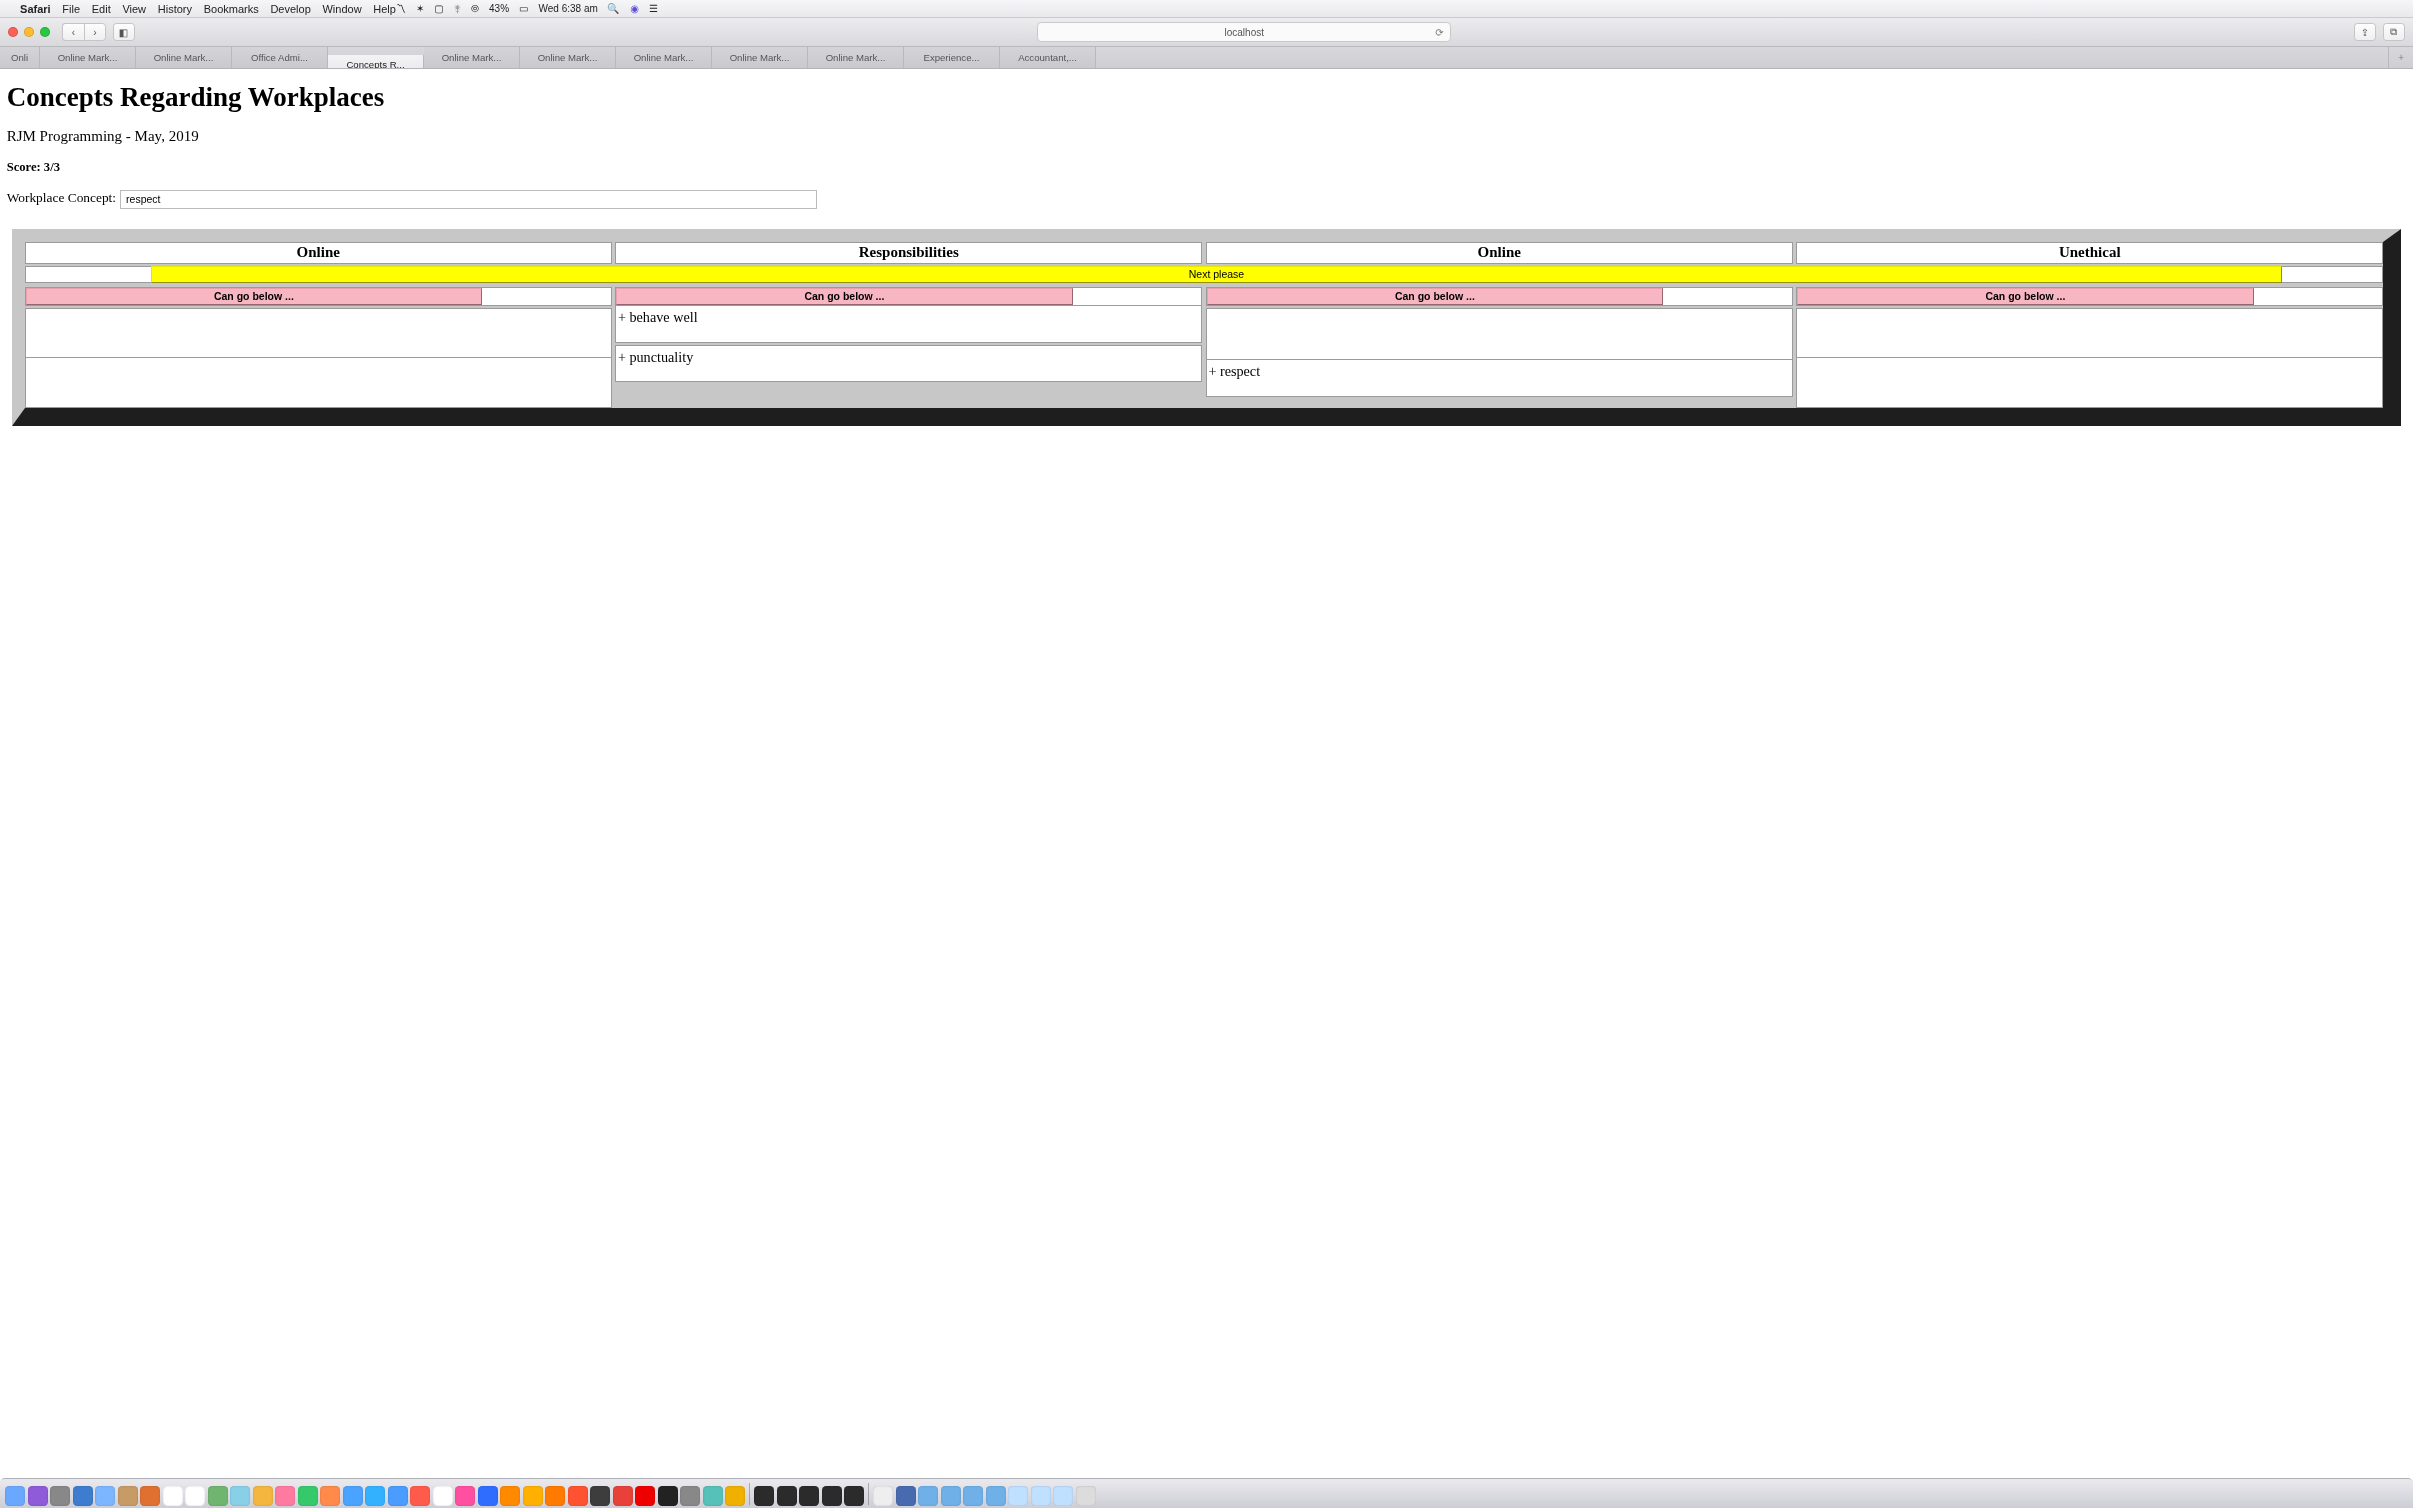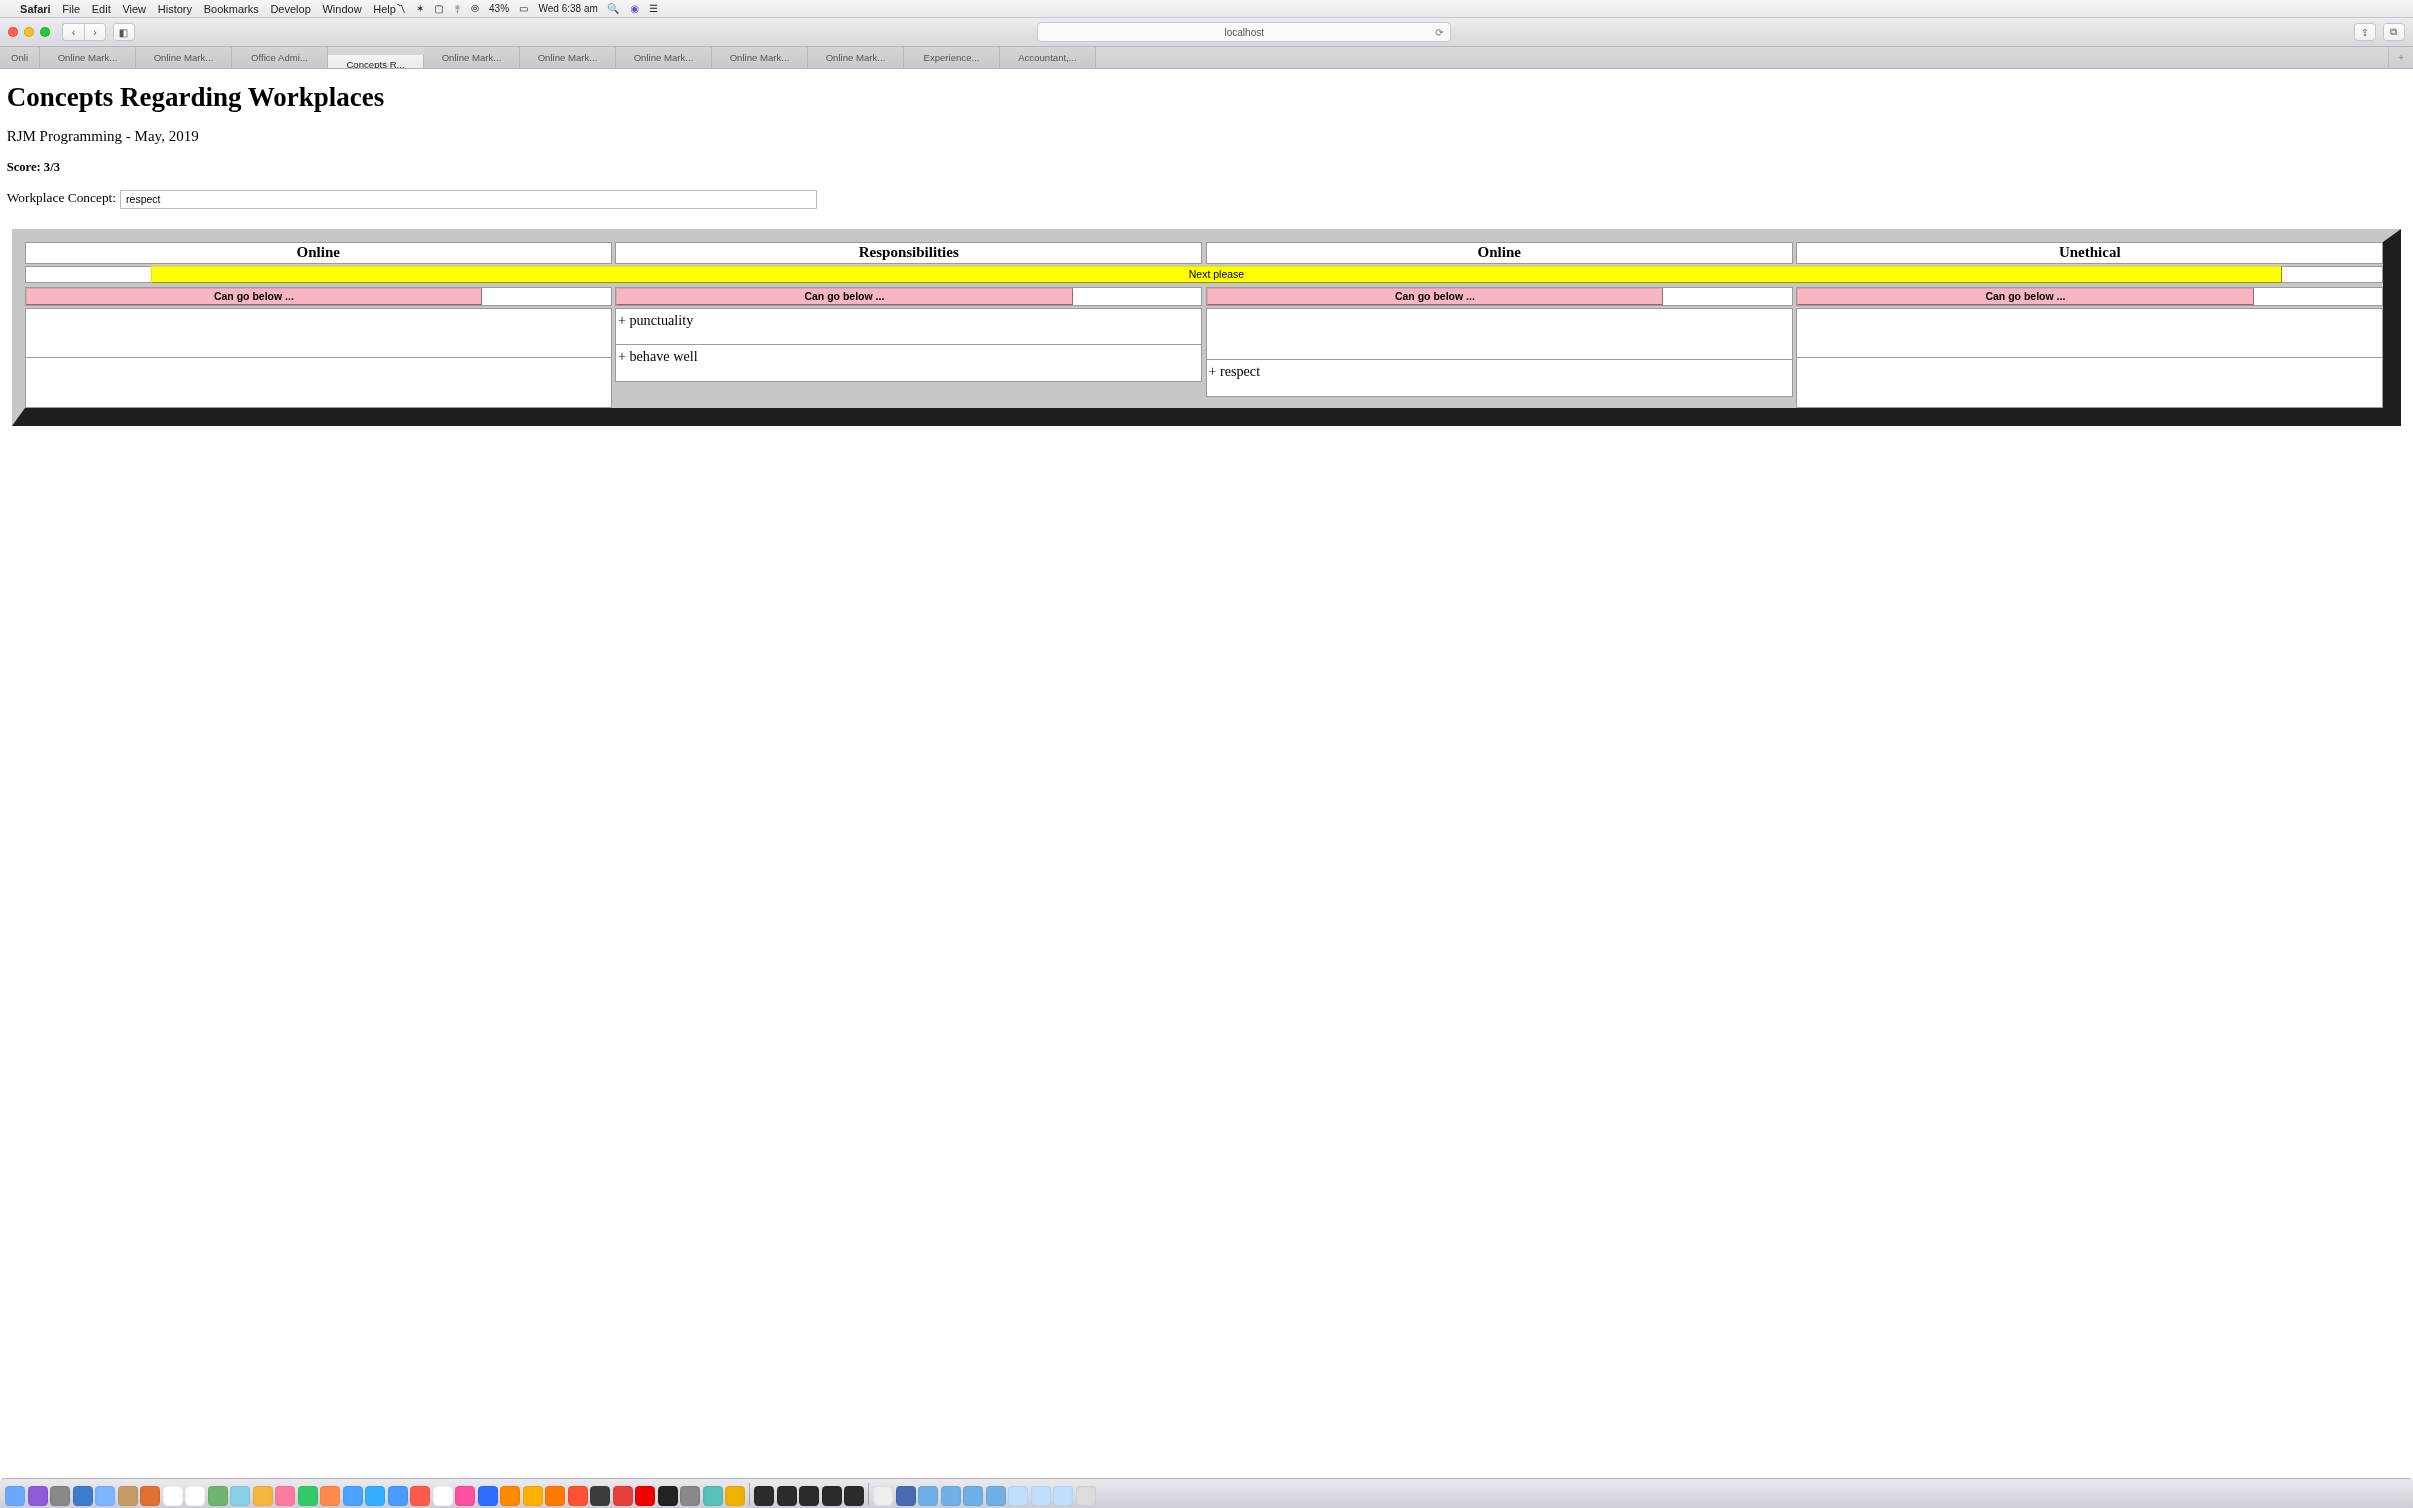--- a/index.html
+++ b/index.html
@@ -158,22 +158,22 @@
     </div>
 
     <div class="grid-row">
       <div class="col col-rights">
         <div class="zone-wrap"><button class="zone-label">Can go below ...</button></div>
         <div class="cell first"></div>
         <div class="cell"></div>
       </div>
       <div class="col">
         <div class="zone-wrap"><button class="zone-label">Can go below ...</button></div>
+        <div class="cell">+ behave well</div>
         <div class="cell first">+ punctuality</div>
-        <div class="cell">+ behave well</div>
       </div>
       <div class="col">
         <div class="zone-wrap"><button class="zone-label">Can go below ...</button></div>
         <div class="cell first" style="min-height:52px"></div>
         <div class="cell">+ respect</div>
       </div>
       <div class="col col-uneth">
         <div class="zone-wrap"><button class="zone-label">Can go below ...</button></div>
         <div class="cell first"></div>
         <div class="cell"></div>

